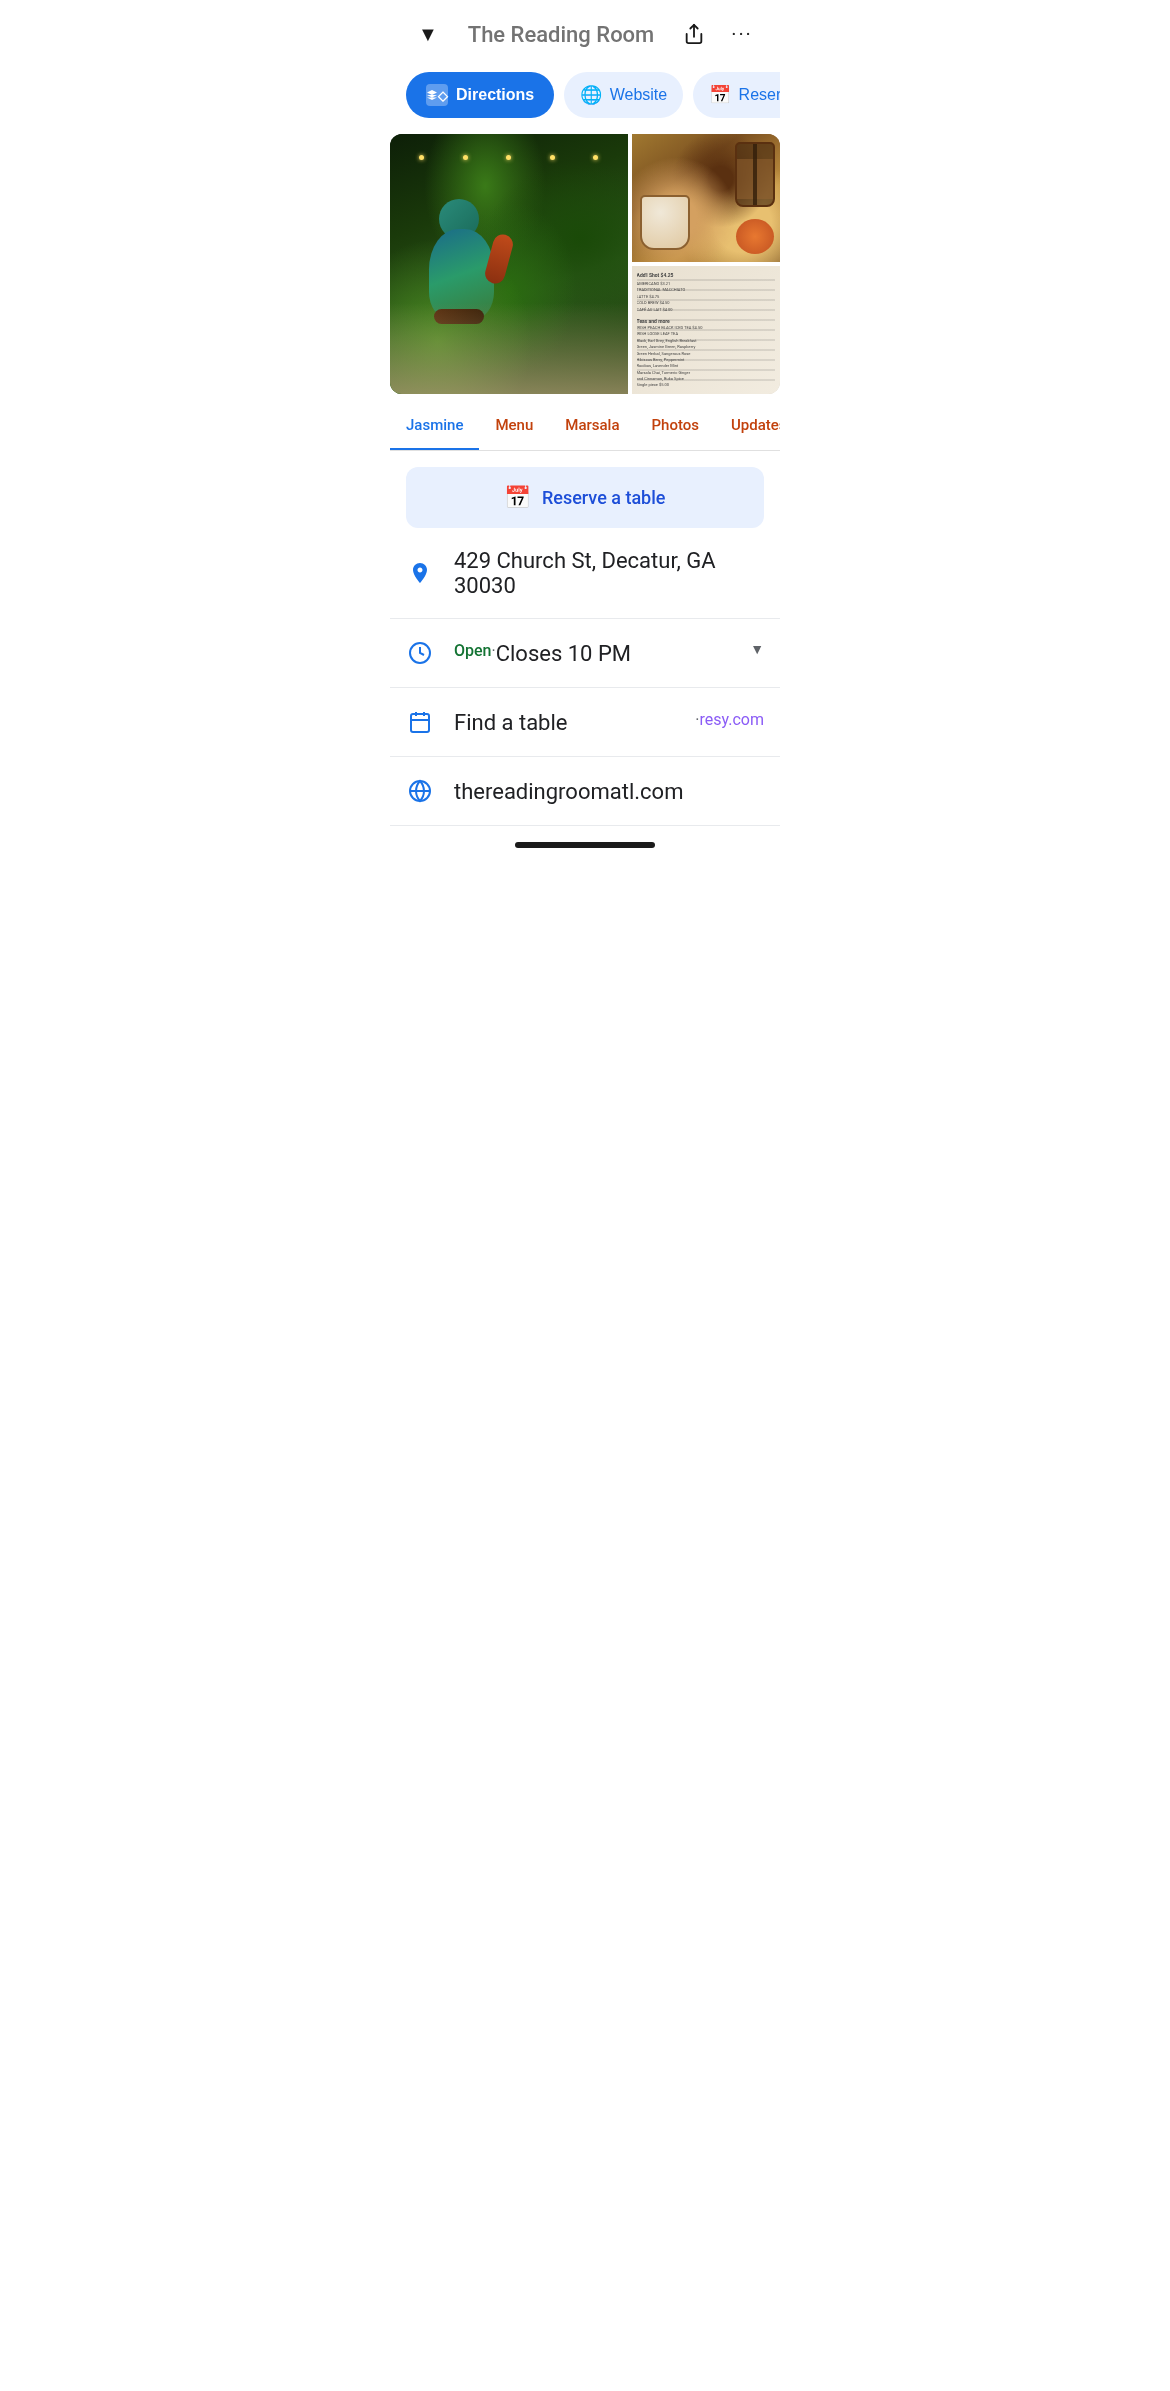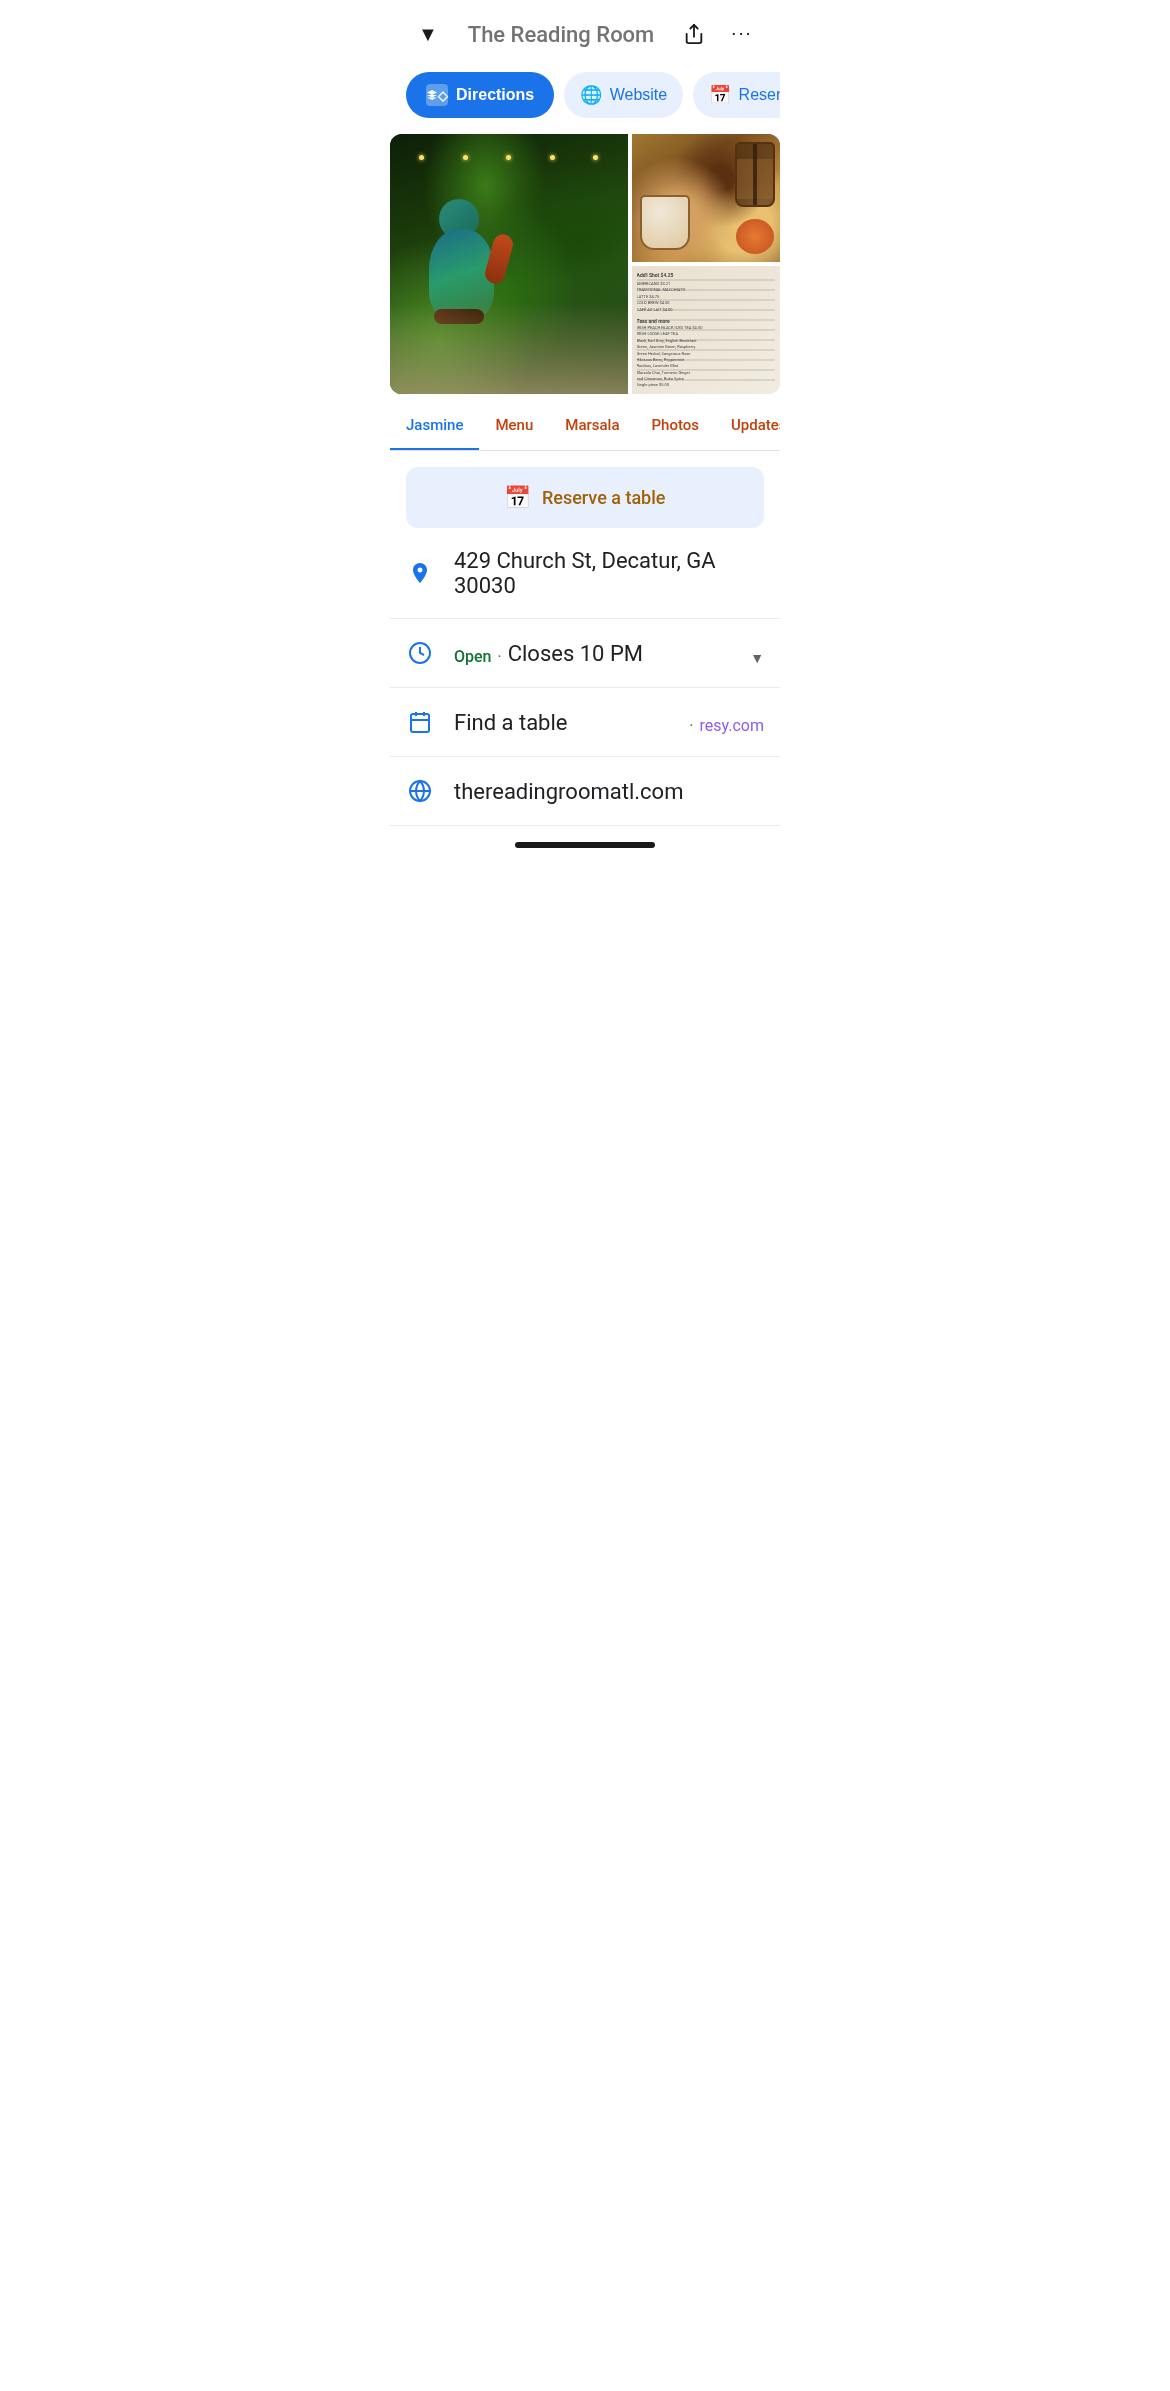--- a/index.html
+++ b/index.html
@@ -192,21 +192,21 @@
       background: #e8f0fe;
       border-radius: 12px;
       display: flex;
       align-items: center;
       justify-content: center;
       gap: 10px;
       padding: 18px;
       cursor: pointer;
     }
     .reserve-banner-text {
-      color: #a16207;
+      color: #1d4ed8;
       font-size: 18px;
       font-weight: 500;
     }
     .reserve-icon-blue {
       color: #1a73e8;
       font-size: 22px;
     }
 
     
     .info-row {
@@ -237,22 +237,21 @@
       font-weight: 500;
     }
     .info-text-separator {
       color: #5f6368;
     }
     .info-text-grey {
       color: #8b5cf6;
     }
     .info-row-content {
       display: flex;
-      align-items: flex-end;
-      gap: 6px;
+      align-items: flex-start;
       flex: 1;
     }
     .chevron-down-sm {
       color: #5f6368;
       font-size: 14px;
       margin-left: 4px;
     }
 
     
     .bottom-bar {

